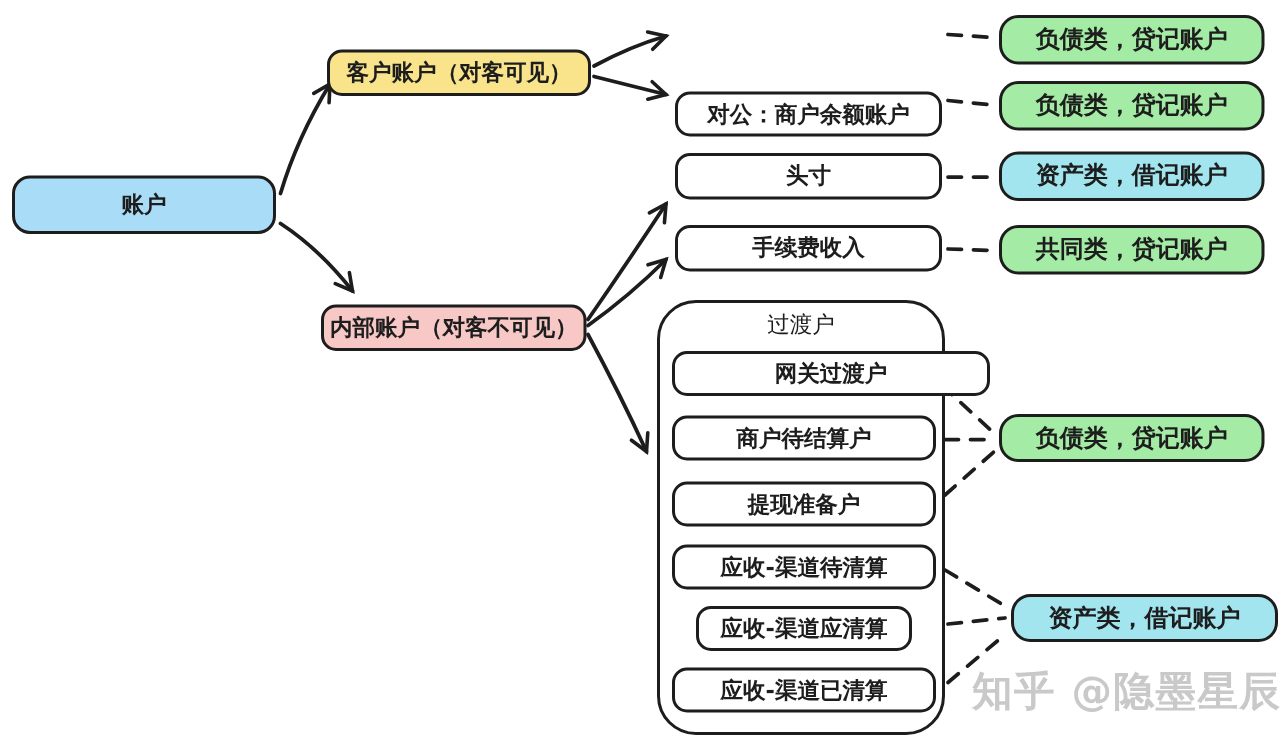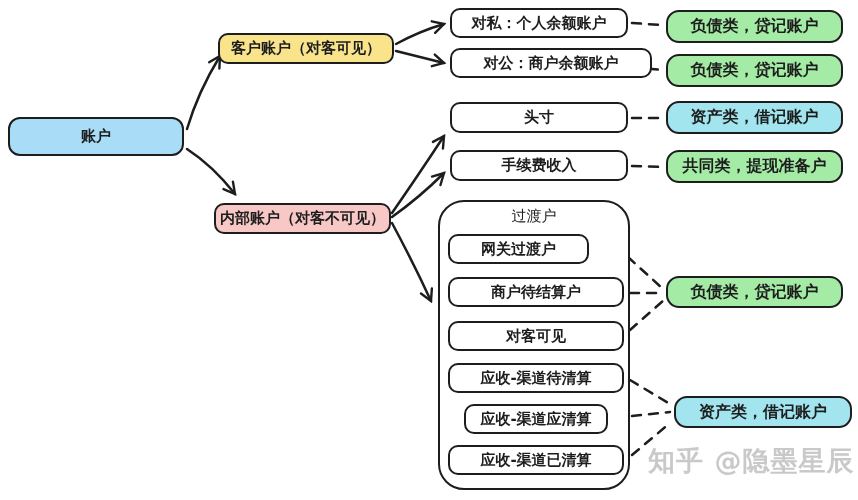--- a/index.html
+++ b/index.html
@@ -74,46 +74,43 @@
   </div>
 
   <div class="node n-yellow" style="left:218px;top:33px;width:176px;height:31px">
     <span>客户账户（对客可见）</span>
   </div>
 
   <div class="node n-pink" style="left:214px;top:203px;width:177px;height:31px">
     <span>内部账户（对客不可见）</span>
   </div>
 
-  <div class="node" style="left:450px;top:8px;width:178px;height:30px">
-    <span>对私：个人余额账户</span>
-  </div>
 
-  <div class="node" style="left:450px;top:48px;width:202px;height:30px">
+  <div class="node" style="left:450px;top:61px;width:178px;height:30px">
     <span>对公：商户余额账户</span>
   </div>
 
   <div class="node" style="left:450px;top:102px;width:178px;height:31px">
     <span>头寸</span>
   </div>
 
   <div class="node" style="left:450px;top:150px;width:178px;height:31px">
     <span>手续费收入</span>
   </div>
 
   <div class="group" style="left:438px;top:200px;width:192px;height:290px">
     <div class="group-title">过渡户</div>
-    <div class="node" style="left:8px;top:32px;width:141px;height:30px">
+    <div class="node" style="left:8px;top:32px;width:212px;height:30px">
       <span>网关过渡户</span>
     </div>
     <div class="node" style="left:8px;top:75px;width:176px;height:30px">
       <span>商户待结算户</span>
     </div>
     <div class="node" style="left:8px;top:119px;width:176px;height:30px">
-      <span>对客可见</span>
+      <span>提现准备户</span>
     </div>
     <div class="node" style="left:8px;top:161px;width:176px;height:30px">
       <span>应收-渠道待清算</span>
     </div>
     <div class="node" style="left:24px;top:202px;width:144px;height:30px">
       <span>应收-渠道应清算</span>
     </div>
     <div class="node" style="left:8px;top:243px;width:176px;height:30px">
       <span>应收-渠道已清算</span>
     </div>
@@ -125,21 +122,21 @@
 
   <div class="node n-green" style="left:666px;top:54px;width:177px;height:33px">
     <span>负债类，贷记账户</span>
   </div>
 
   <div class="node n-cyan" style="left:666px;top:101px;width:177px;height:33px">
     <span>资产类，借记账户</span>
   </div>
 
   <div class="node n-green" style="left:666px;top:150px;width:177px;height:33px">
-    <span>共同类，提现准备户</span>
+    <span>共同类，贷记账户</span>
   </div>
 
   <div class="node n-green" style="left:666px;top:276px;width:177px;height:32px">
     <span>负债类，贷记账户</span>
   </div>
 
   <div class="node n-cyan" style="left:674px;top:396px;width:178px;height:32px">
     <span>资产类，借记账户</span>
   </div>
 

